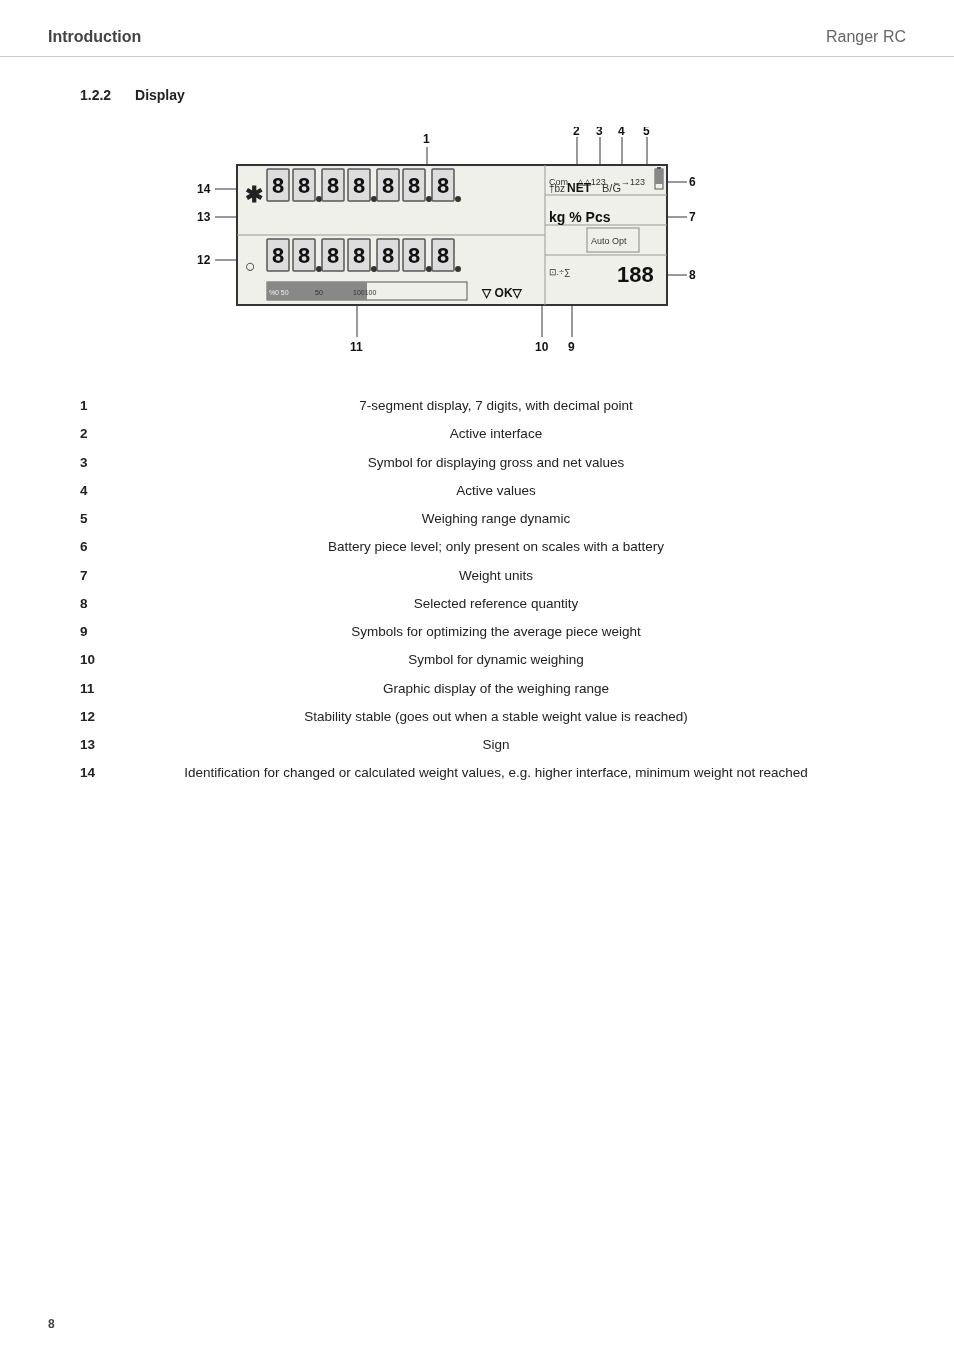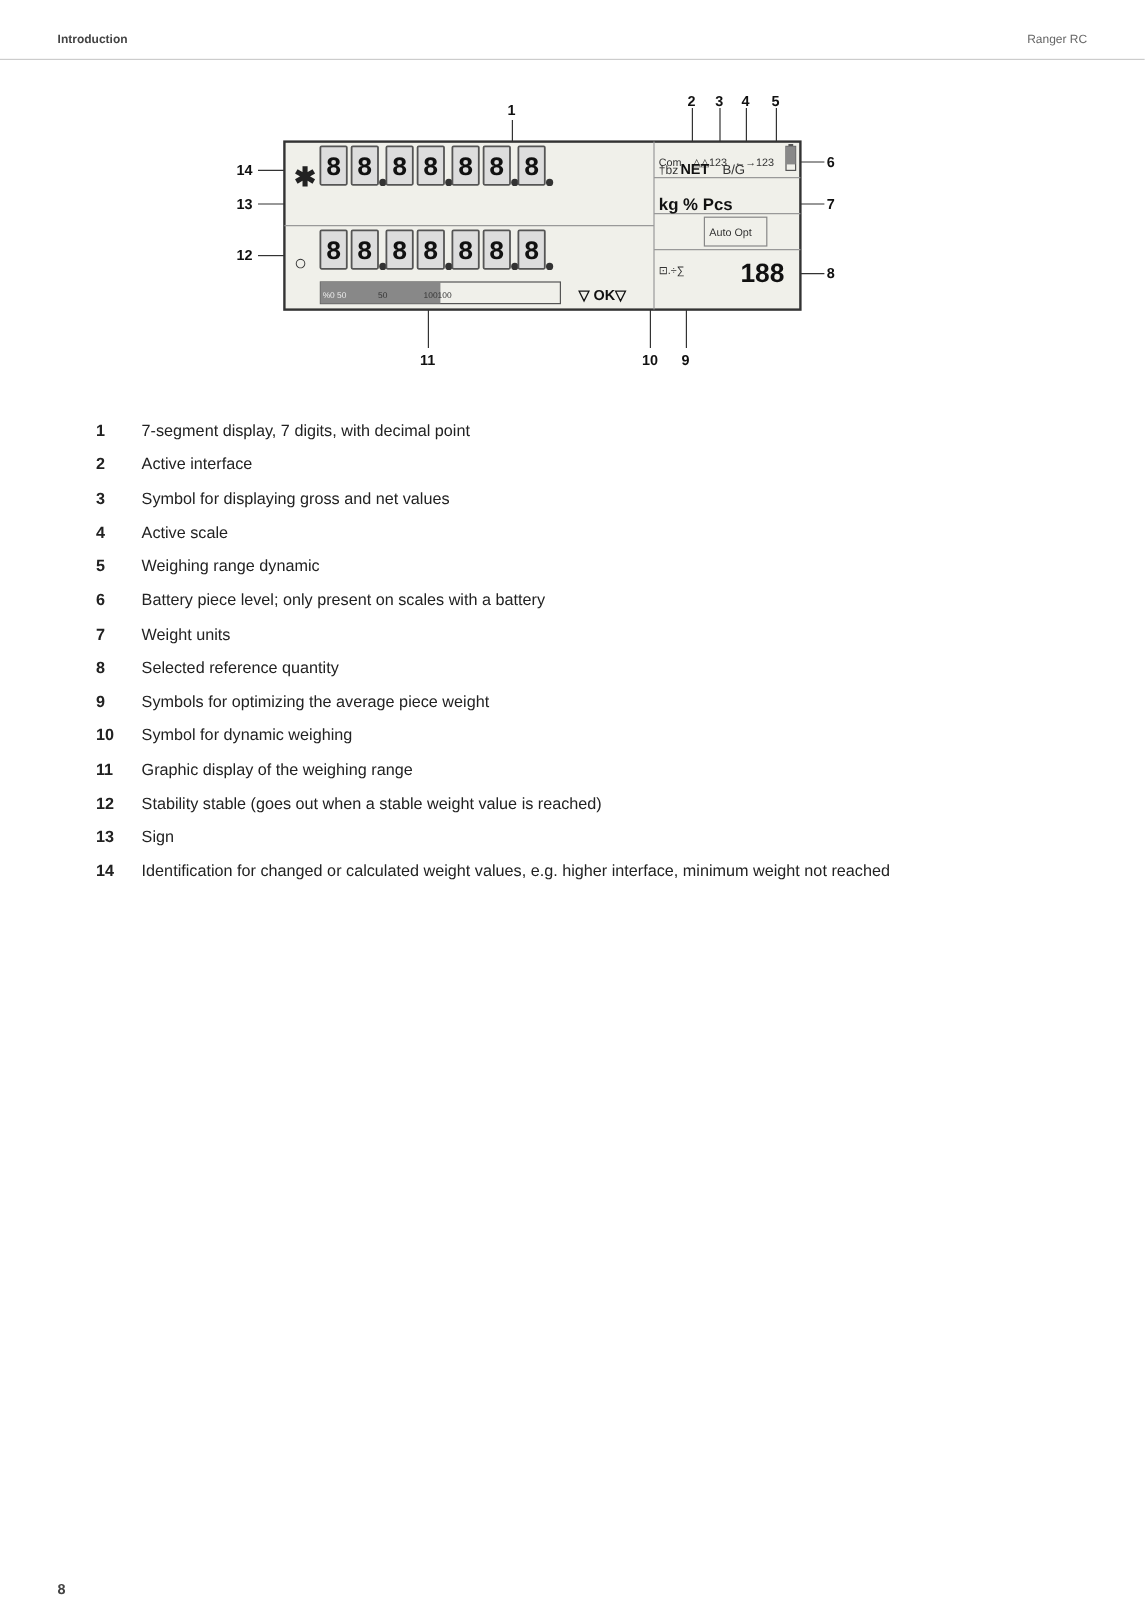--- a/index.html
+++ b/index.html
@@ -9,21 +9,21 @@
       background: #fff;
       font-family: Arial, Helvetica, sans-serif;
       font-size: 14px;
       color: #222;
       position: relative;
     }
     .page-header {
       display: flex;
       justify-content: space-between;
       padding: 28px 48px 10px 48px;
-      font-size: 10px;
+      font-size: 16px;
       color: #444;
       border-bottom: 1px solid #ccc;
     }
     .page-header .left { font-weight: bold; }
     .page-header .right { color: #666; text-align: center; }
     .content {
       padding: 30px 80px 40px 80px;
     }
     .section-title {
       font-weight: bold;
@@ -46,20 +46,21 @@
       font-size: 13.5px;
       line-height: 1.5;
     }
     .numbered-list li .num {
       font-weight: bold;
       min-width: 38px;
       flex-shrink: 0;
     }
     .numbered-list li .desc {
       flex: 1;
+      text-align: center;
     }
 
     .page-footer {
       position: absolute;
       bottom: 20px;
       left: 48px;
       font-size: 12px;
       font-weight: bold;
       color: #444;
     }
@@ -77,20 +78,24 @@
   </style>
 </head>
 <body>
 
 <div class="page-header">
   <span class="left">Introduction</span>
   <span class="right">Ranger RC</span>
 </div>
 
 <div class="content">
+  <div class="section-title">
+    <span class="section-number">1.2.2</span>
+    <span>Display</span>
+  </div>
 
   <div class="diagram-wrapper">
     <svg class="diag-svg" viewBox="0 0 640 230" xmlns="http://www.w3.org/2000/svg">
 
       <rect x="80" y="38" width="430" height="140" fill="#f0f0ea" stroke="#333" stroke-width="2"></rect>
 
       <line x1="388" y1="38" x2="388" y2="178" stroke="#999" stroke-width="1"></line>
 
       <line x1="388" y1="68" x2="510" y2="68" stroke="#999" stroke-width="1"></line>
       <line x1="388" y1="98" x2="510" y2="98" stroke="#999" stroke-width="1"></line>
@@ -228,21 +233,21 @@
       <li>
         <span class="num">2</span>
         <span class="desc">Active interface</span>
       </li>
       <li>
         <span class="num">3</span>
         <span class="desc">Symbol for displaying gross and net values</span>
       </li>
       <li>
         <span class="num">4</span>
-        <span class="desc">Active scale</span>
+        <span class="desc">Active values</span>
       </li>
       <li>
         <span class="num">5</span>
         <span class="desc">Weighing range dynamic</span>
       </li>
       <li>
         <span class="num">6</span>
         <span class="desc">Battery piece level; only present on scales with a battery</span>
       </li>
       <li>

